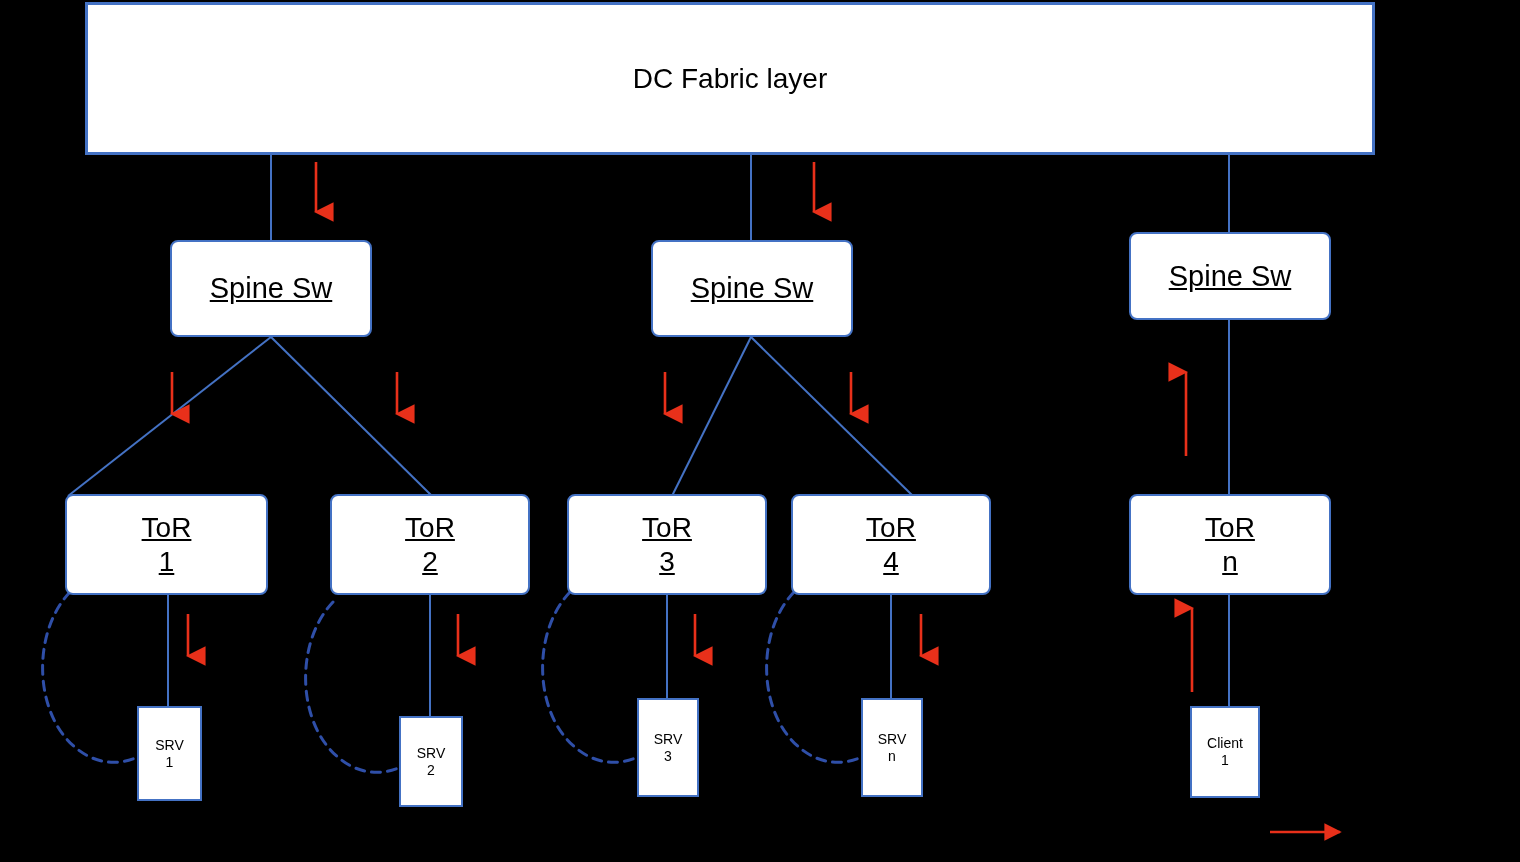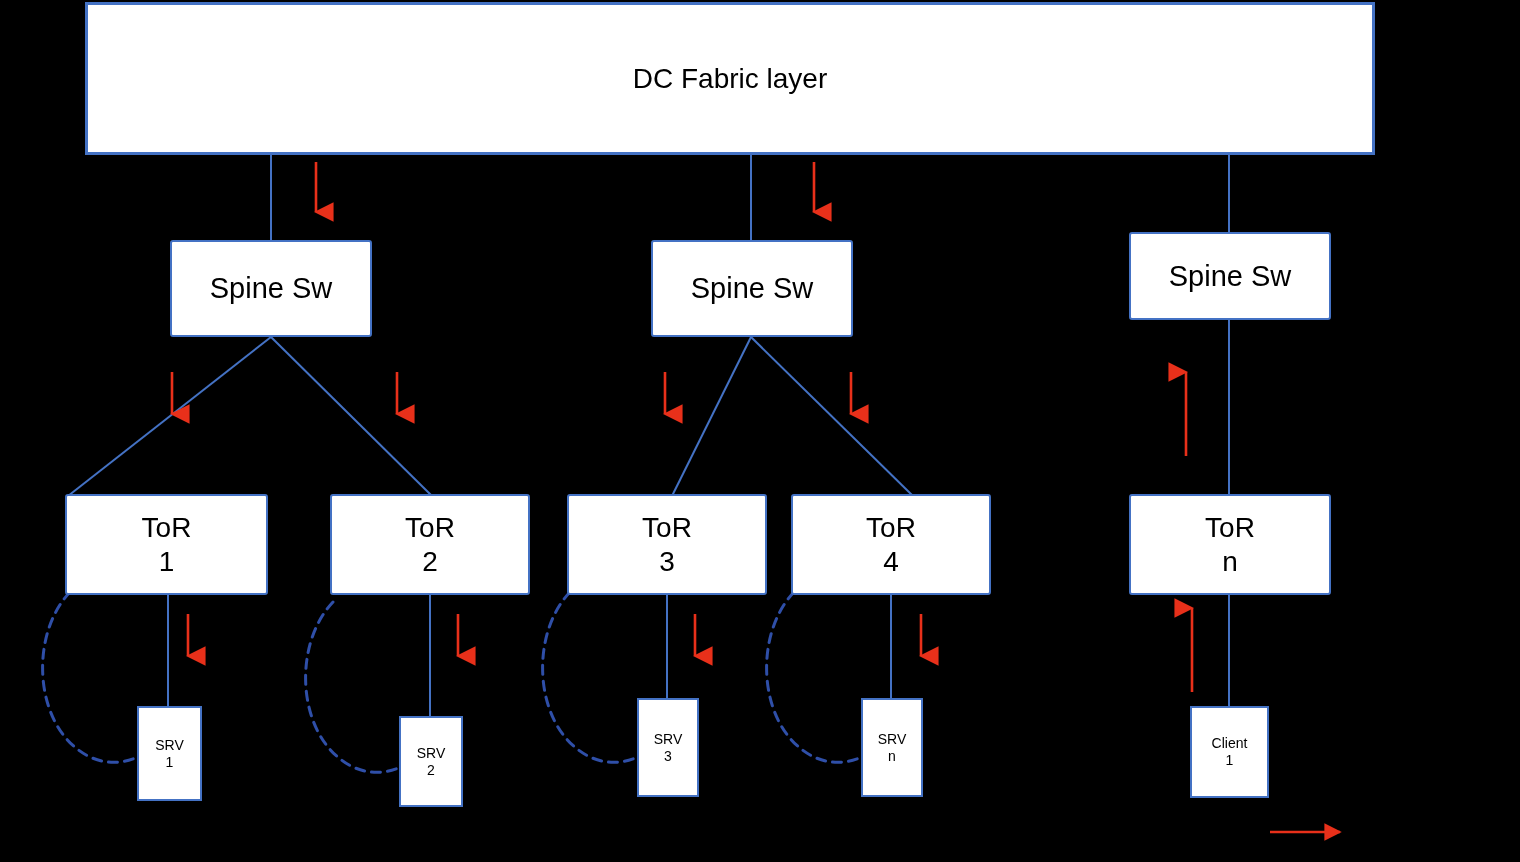--- a/index.html
+++ b/index.html
@@ -33,21 +33,22 @@
     box-sizing: border-box;
     display: flex;
     flex-direction: column;
     justify-content: center;
     color: #000000;
     text-align: center;
     line-height: 1.18;
     z-index: 3;
   }
   .node.rounded {
-    border-radius: 3px;
+    border-radius: 8px;
+    text-decoration: underline;
   }
   .node.fabric {
     border-radius: 0;
     border-width: 3px;
   }
   .node .l1, .node .l2 {
     display: block;
     white-space: nowrap;
   }
   .fabric-label {
@@ -182,18 +183,18 @@
   <div class="node" style="left:637px; top:698px; width:62px; height:99px;">
     <span class="srv-label l1">SRV</span>
     <span class="srv-label l2">3</span>
   </div>
 
   <div class="node" style="left:861px; top:698px; width:62px; height:99px;">
     <span class="srv-label l1">SRV</span>
     <span class="srv-label l2">n</span>
   </div>
 
-  <div class="node" style="left:1190px; top:706px; width:79px; height:92px;">
+  <div class="node" style="left:1190px; top:706px; width:70px; height:92px;">
     <span class="srv-label l1">Client</span>
     <span class="srv-label l2">1</span>
   </div>
 
 </div>
 
 </body></html>

